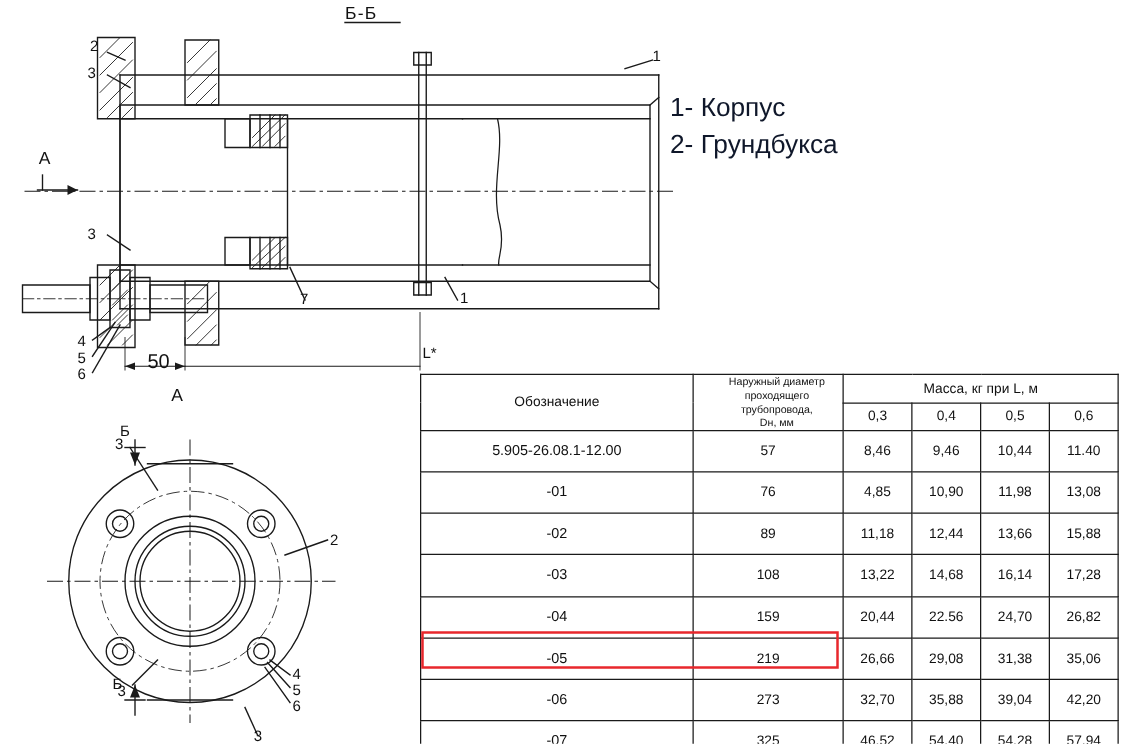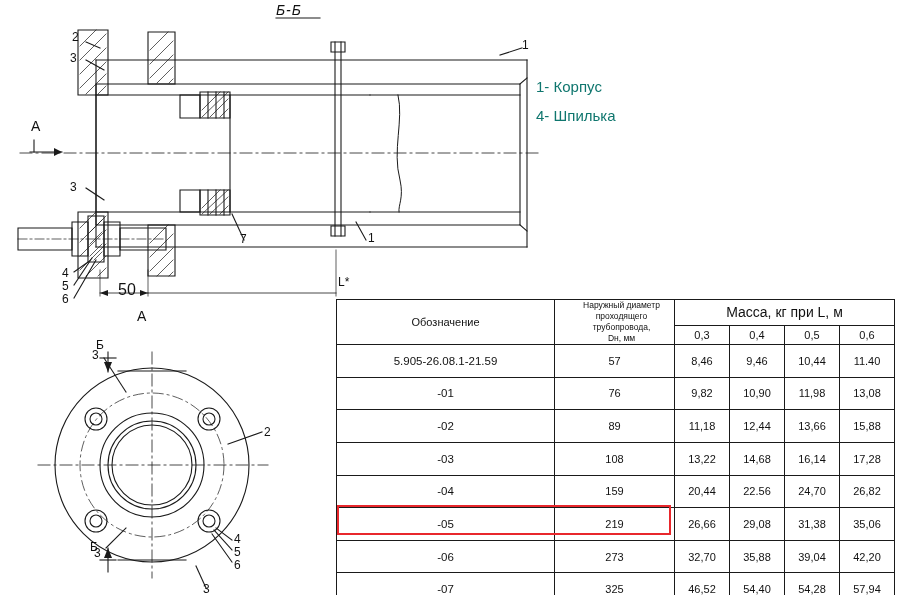--- a/index.html
+++ b/index.html
@@ -28,33 +28,32 @@
     height: 595px;
   }
   
   .legend {
     position: absolute;
     left: 536px;
     top: 72px;
     width: 364px;
   }
   .legend-item {
-    font-size: 15px;
+    font-size: 21px;
     line-height: 29px;
-    color: #0f766e;
+    color: #0f172a;
     white-space: nowrap;
   }
   
   .section-title {
     position: absolute;
     left: 276px;
     top: 2px;
     font-size: 14px;
     letter-spacing: 1px;
-    font-style: italic;
   }
   .letter-a-top {
     position: absolute;
     left: 31px;
     top: 118px;
     font-size: 14px;
   }
   .letter-a-bottom {
     position: absolute;
     left: 137px;
@@ -103,21 +102,21 @@
   table.spec th.h-desig {
     font-size: 11px;
     margin-left: 12px;
   }
   table.spec th.h-diam {
     font-size: 8.5px;
     line-height: 11px;
     padding-left: 16px;
   }
   table.spec th.h-mass {
-    font-size: 14px;
+    font-size: 11px;
   }
   table.spec th.h-sub {
     font-size: 11px;
   }
   table.spec td.c-desig {
     font-size: 11.5px;
   }
   .hi-row td {
     position: relative;
   }
@@ -324,21 +323,21 @@
   <div class="callout" style="left:94px;  top:546px;">3</div>
   <div class="callout" style="left:234px; top:532px;">4</div>
   <div class="callout" style="left:234px; top:545px;">5</div>
   <div class="callout" style="left:234px; top:558px;">6</div>
   <div class="callout" style="left:203px; top:582px;">3</div>
   <div class="callout" style="left:96px;  top:338px; font-size:12px;">Б</div>
   <div class="callout" style="left:90px;  top:540px; font-size:12px;">Б</div>
 
   <div class="legend">
     <div class="legend-item">1- Корпус</div>
-    <div class="legend-item">4- Шпилька</div>
+    <div class="legend-item">2- Грундбукса</div>
   </div>
 
   <div class="tbl-wrap">
     <table class="spec">
       <colgroup>
         <col style="width:218px">
         <col style="width:120px">
         <col style="width:55px">
         <col style="width:55px">
         <col style="width:55px">
@@ -357,31 +356,31 @@
         </tr>
         <tr>
           <th class="h-sub">0,3</th>
           <th class="h-sub">0,4</th>
           <th class="h-sub">0,5</th>
           <th class="h-sub">0,6</th>
         </tr>
       </thead>
       <tbody>
         <tr>
-          <td class="c-desig">5.905-26.08.1-21.59</td>
+          <td class="c-desig">5.905-26.08.1-12.00</td>
           <td>57</td>
           <td>8,46</td>
           <td>9,46</td>
           <td>10,44</td>
           <td>11.40</td>
         </tr>
         <tr>
           <td class="c-desig">-01</td>
           <td>76</td>
-          <td>9,82</td>
+          <td>4,85</td>
           <td>10,90</td>
           <td>11,98</td>
           <td>13,08</td>
         </tr>
         <tr>
           <td class="c-desig">-02</td>
           <td>89</td>
           <td>11,18</td>
           <td>12,44</td>
           <td>13,66</td>

